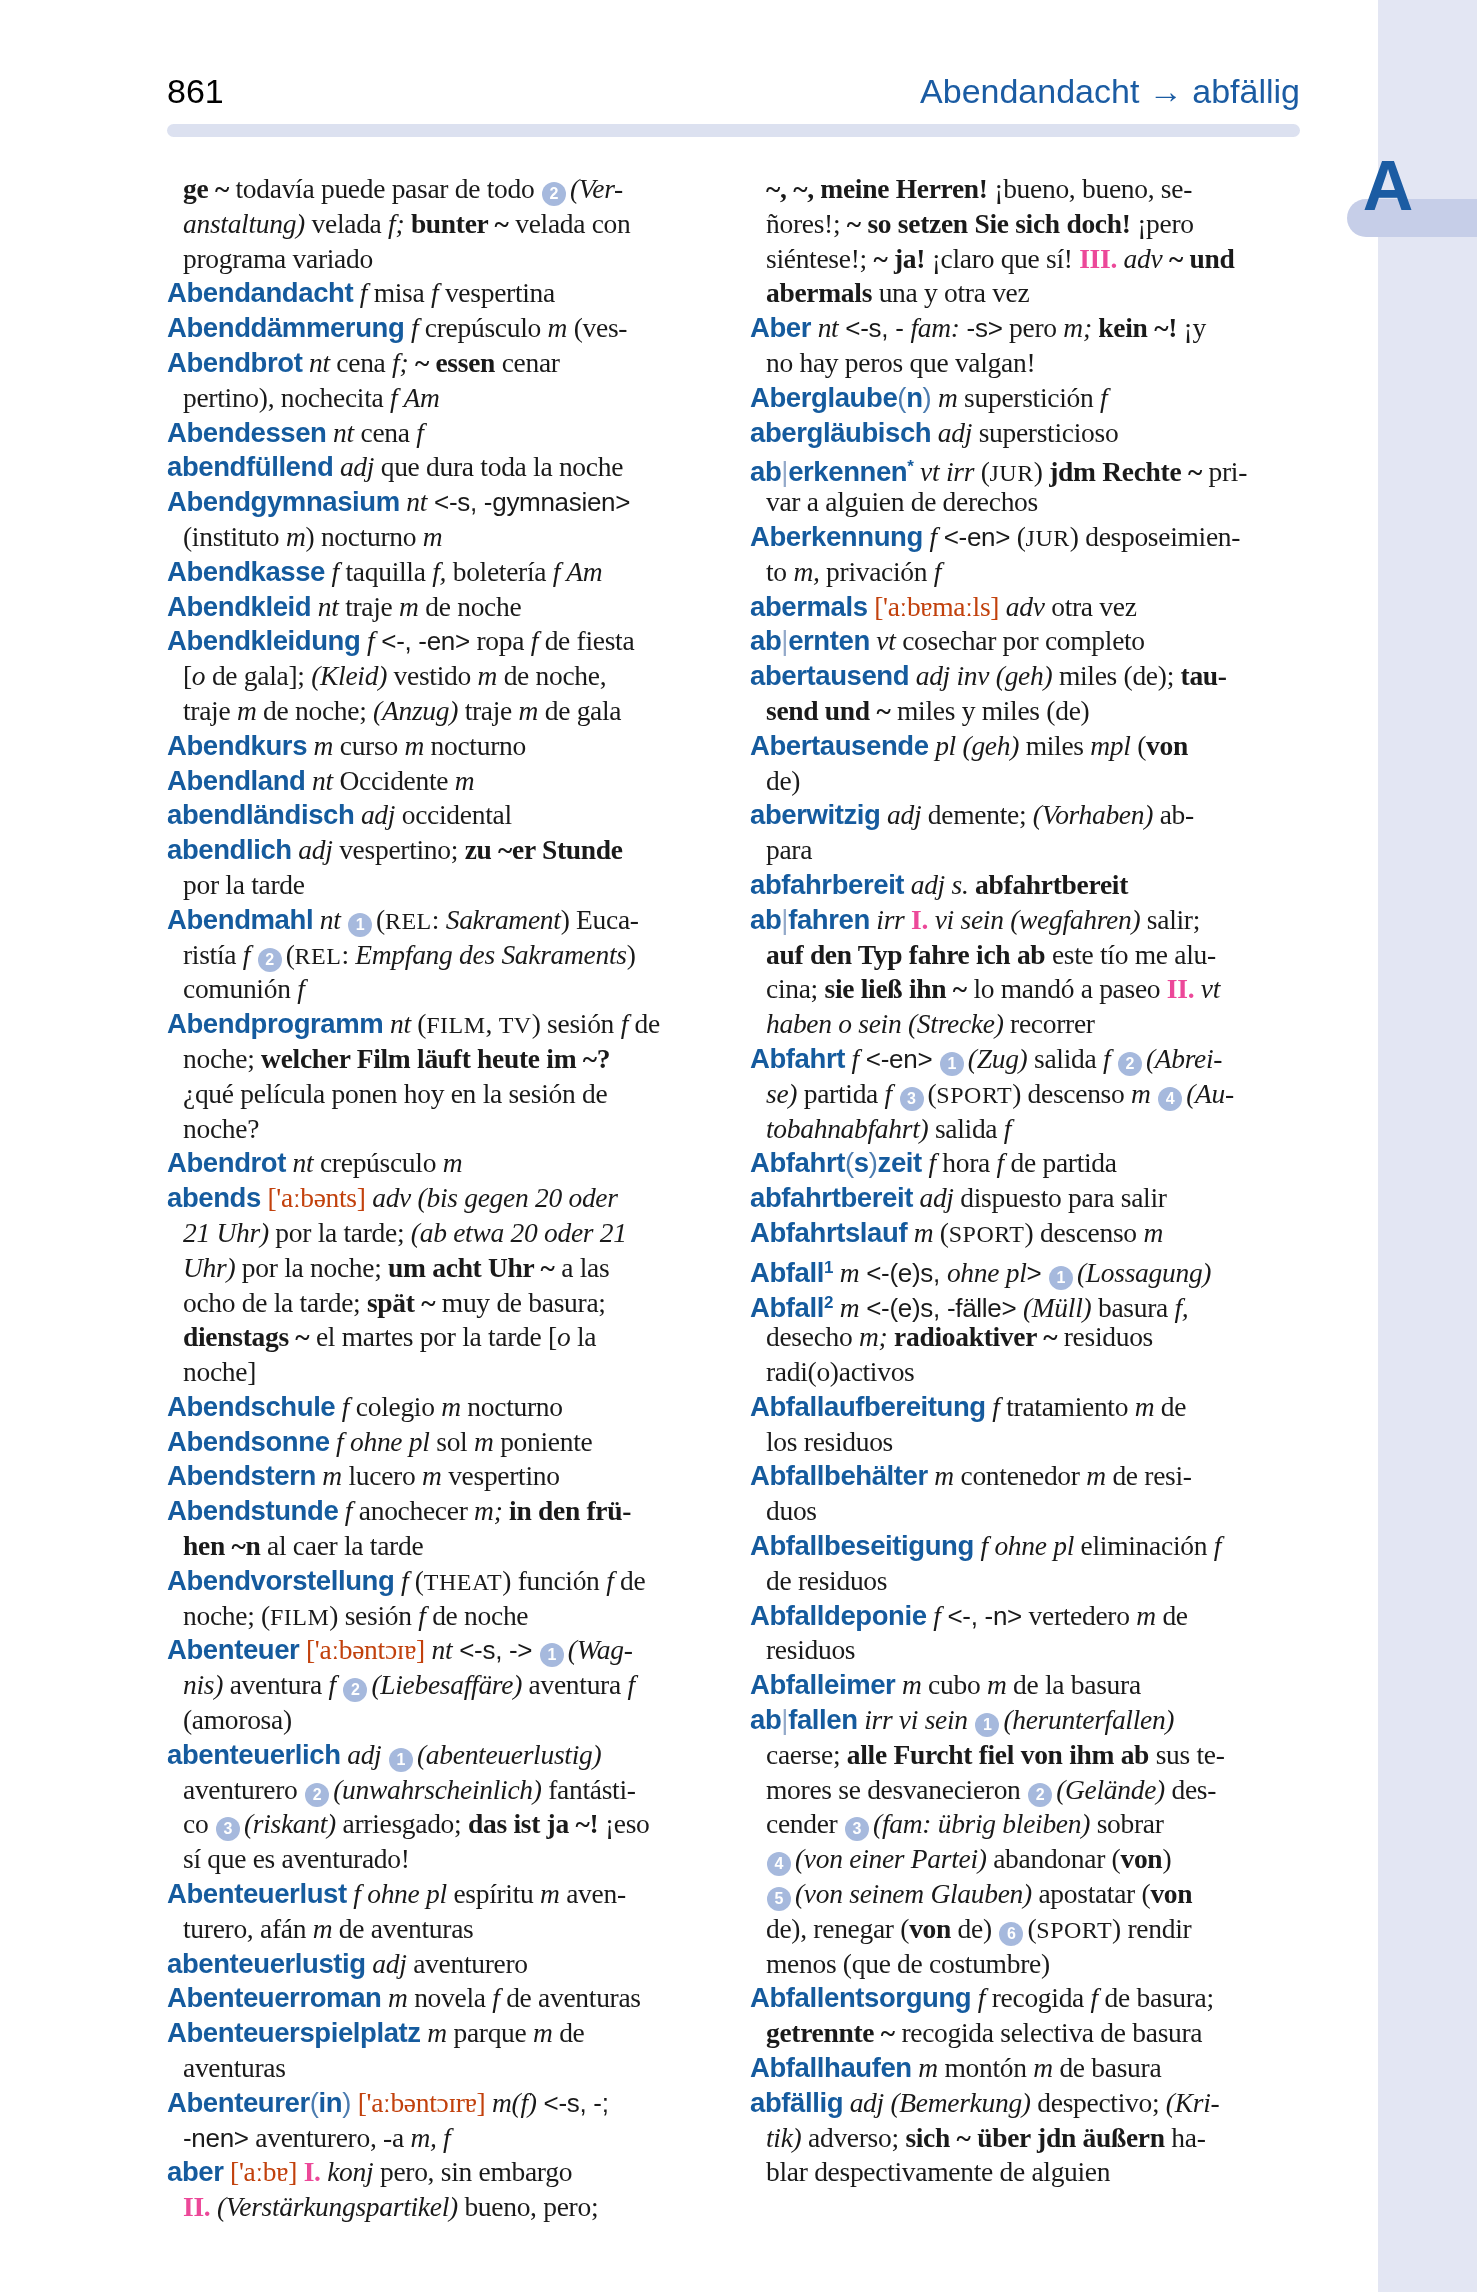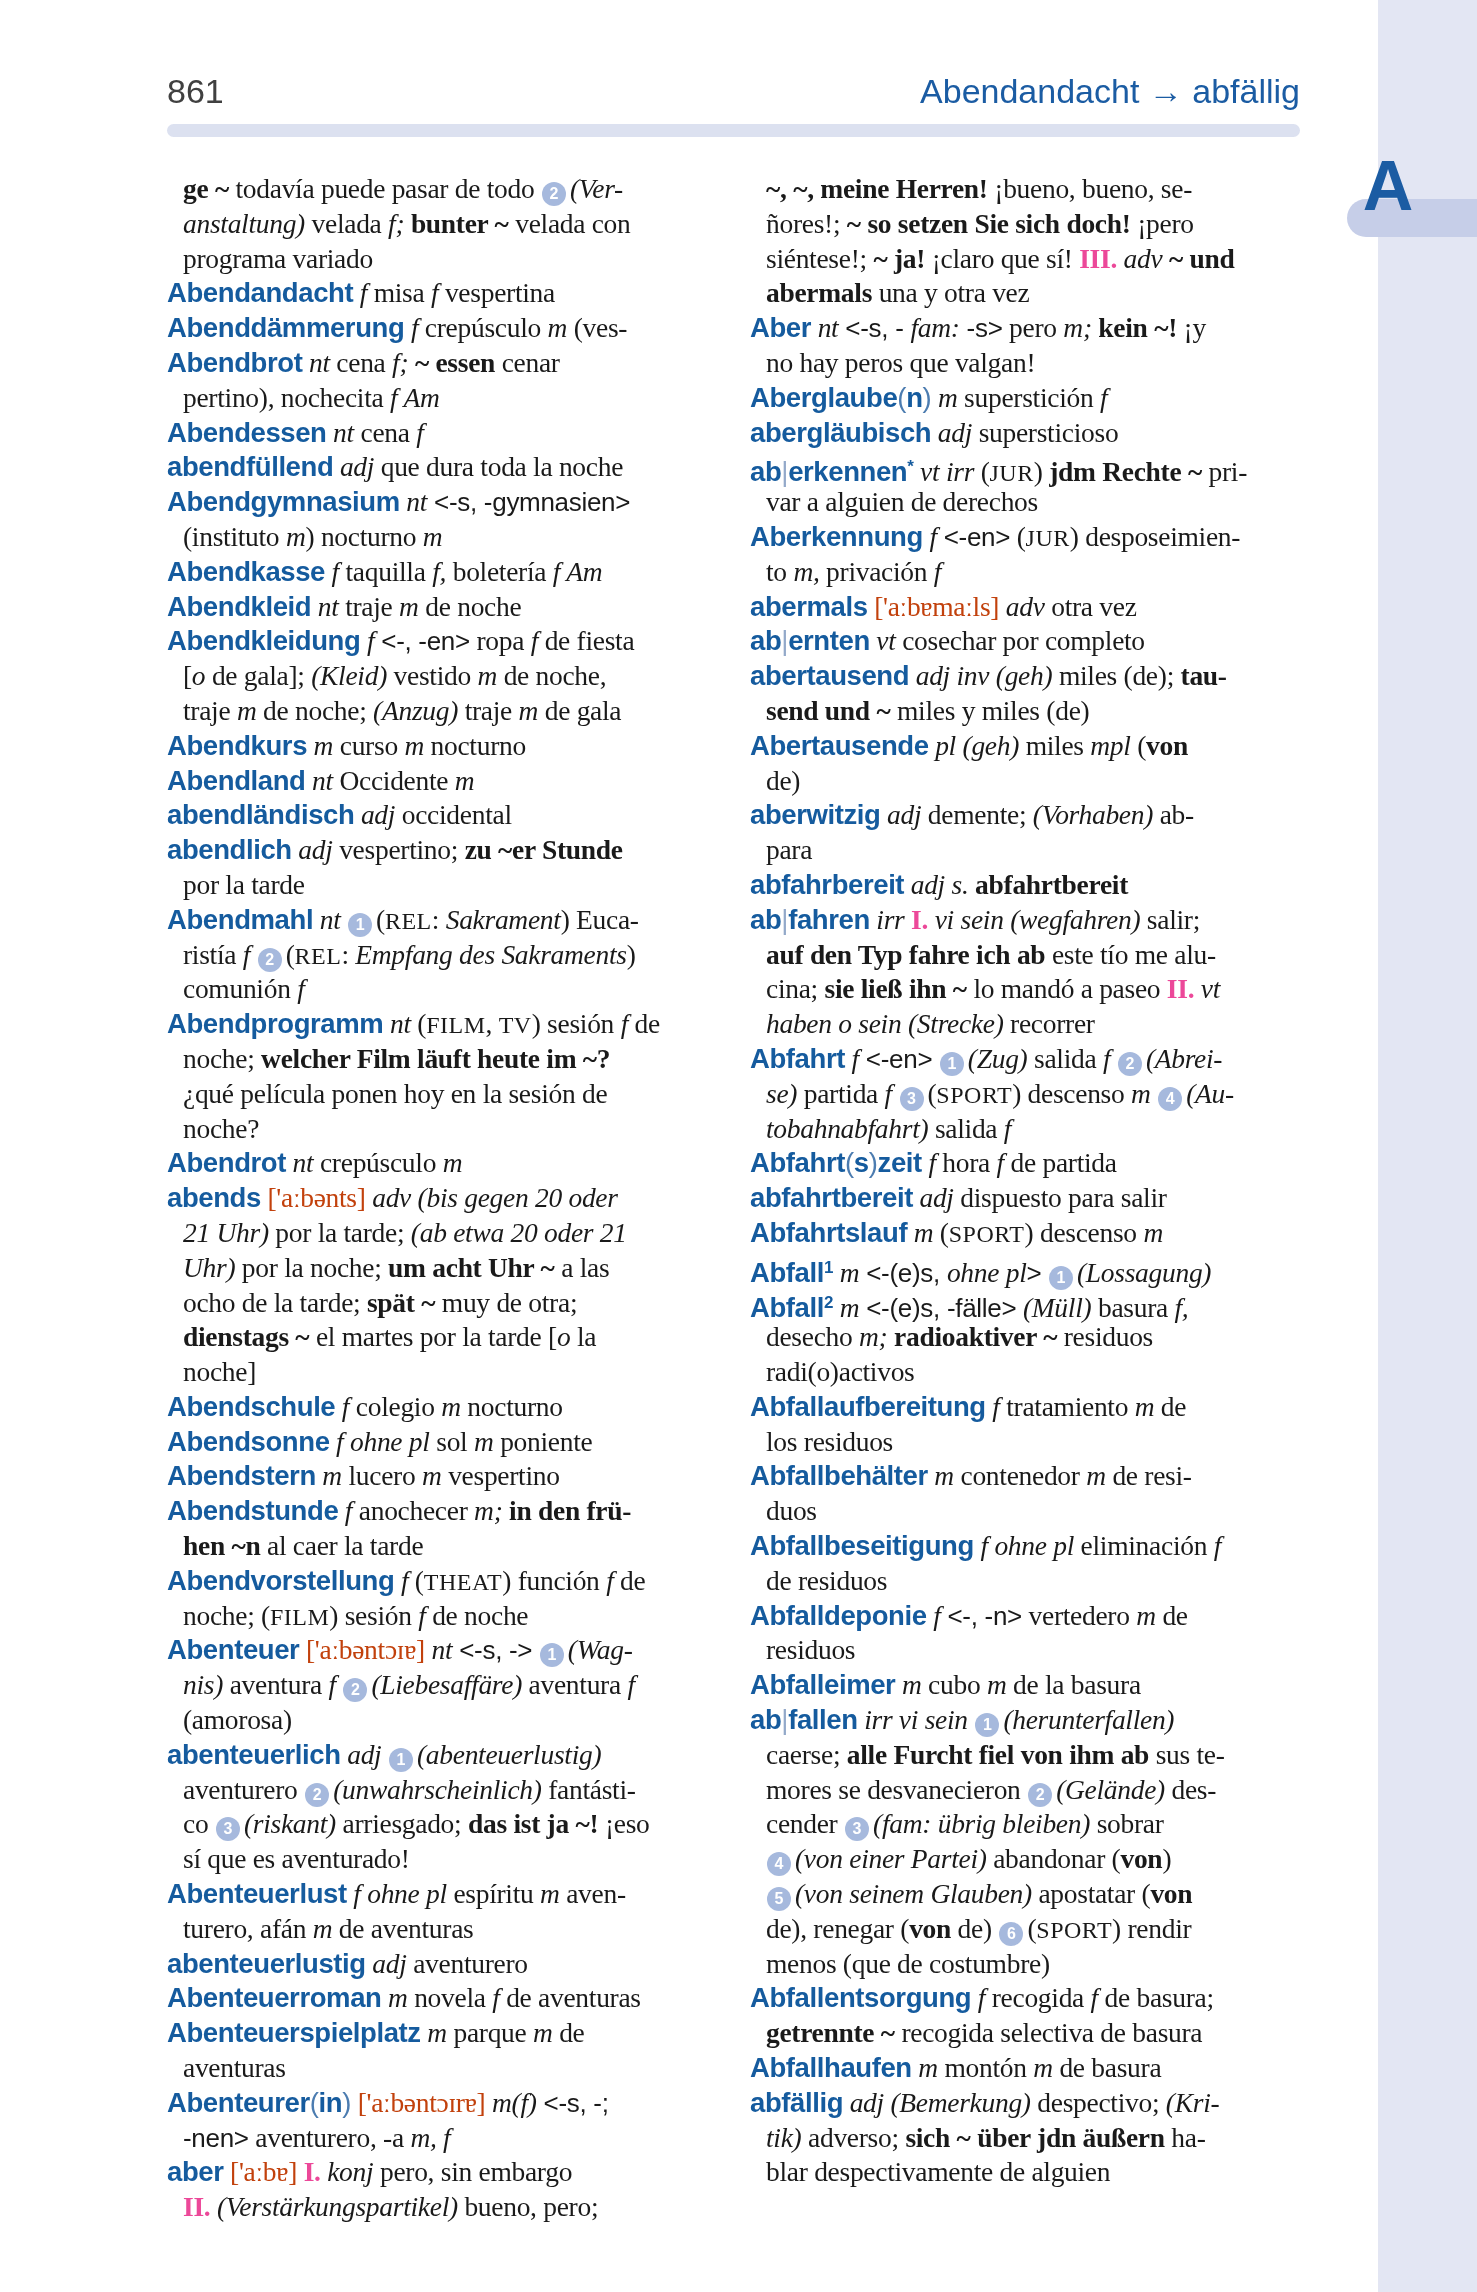--- a/index.html
+++ b/index.html
@@ -6,21 +6,21 @@
   body{
     width:1477px;height:2292px;position:relative;background:#ffffff;
     font-family:"Liberation Serif",serif;color:#1a1a1a;overflow:hidden;
   }
   
   .side-strip{position:absolute;left:1378px;top:0;width:99px;height:2292px;background:#e3e6f3;}
   .tab-pill{position:absolute;left:1347px;top:199px;width:130px;height:38px;background:#c6cee8;border-radius:19px 0 0 19px;}
   .tab-letter{position:absolute;left:1358px;top:146px;width:60px;text-align:center;
     font-family:"Liberation Sans",sans-serif;font-weight:700;font-size:70px;color:#1b5ca3;}
   
-  .page-number{position:absolute;left:167px;top:72px;font-family:"Liberation Sans",sans-serif;font-size:34px;color:#404040;}
+  .page-number{position:absolute;left:167px;top:72px;font-family:"Liberation Sans",sans-serif;font-size:34px;color:#000000;}
   .header-range{position:absolute;right:177px;top:72px;font-family:"Liberation Sans",sans-serif;font-size:34px;color:#1b5ca3;margin-left:25px;}
   .header-rule{position:absolute;left:167px;top:124px;width:1133px;height:13px;background:#dce1f0;border-radius:7px;}
   
   .col{position:absolute;top:172px;}
   .col-left{left:167px;width:545px;}
   .col-right{left:750px;width:552px;}
   .line{height:34.8px;line-height:34.8px;white-space:nowrap;font-size:27.5px;letter-spacing:-0.3px;}
   .line.ind{padding-left:16px;}
   
   .seg-t{}
@@ -77,21 +77,21 @@
       <div class="line ind"><span class="seg-t">ristía </span><span class="seg-gram">f </span><span class="circle">2</span><span class="seg-t">(</span><span class="seg-sc">REL</span><span class="seg-t">: </span><span class="seg-it">Empfang des Sakraments</span><span class="seg-t">)</span></div>
       <div class="line ind"><span class="seg-t">comunión </span><span class="seg-gram">f</span></div>
       <div class="line"><span class="seg-hw">Abendprogramm</span><span class="seg-gram"> nt</span><span class="seg-t"> (</span><span class="seg-sc">FILM</span><span class="seg-t">, </span><span class="seg-sc">TV</span><span class="seg-t">) sesión </span><span class="seg-gram">f</span><span class="seg-t"> de</span></div>
       <div class="line ind"><span class="seg-t">noche; </span><span class="seg-b">welcher Film läuft heute im ~?</span></div>
       <div class="line ind"><span class="seg-t">¿qué película ponen hoy en la sesión de</span></div>
       <div class="line ind"><span class="seg-t">noche?</span></div>
       <div class="line"><span class="seg-hw">Abendrot</span><span class="seg-gram"> nt</span><span class="seg-t"> crepúsculo </span><span class="seg-gram">m</span></div>
       <div class="line"><span class="seg-hw">abends</span><span class="seg-ph"> ['aːbənts]</span><span class="seg-gram"> adv </span><span class="seg-it">(bis gegen 20 oder</span></div>
       <div class="line ind"><span class="seg-it">21 Uhr)</span><span class="seg-t"> por la tarde; </span><span class="seg-it">(ab etwa 20 oder 21</span></div>
       <div class="line ind"><span class="seg-it">Uhr)</span><span class="seg-t"> por la noche; </span><span class="seg-b">um acht Uhr ~</span><span class="seg-t"> a las</span></div>
-      <div class="line ind"><span class="seg-t">ocho de la tarde; </span><span class="seg-b">spät ~</span><span class="seg-t"> muy de otra;</span></div>
+      <div class="line ind"><span class="seg-t">ocho de la tarde; </span><span class="seg-b">spät ~</span><span class="seg-t"> muy de basura;</span></div>
       <div class="line ind"><span class="seg-b">dienstags ~</span><span class="seg-t"> el martes por la tarde [</span><span class="seg-gram">o</span><span class="seg-t"> la</span></div>
       <div class="line ind"><span class="seg-t">noche]</span></div>
       <div class="line"><span class="seg-hw">Abendschule</span><span class="seg-gram"> f</span><span class="seg-t"> colegio </span><span class="seg-gram">m</span><span class="seg-t"> nocturno</span></div>
       <div class="line"><span class="seg-hw">Abendsonne</span><span class="seg-gram"> f ohne pl</span><span class="seg-t"> sol </span><span class="seg-gram">m</span><span class="seg-t"> poniente</span></div>
       <div class="line"><span class="seg-hw">Abendstern</span><span class="seg-gram"> m</span><span class="seg-t"> lucero </span><span class="seg-gram">m</span><span class="seg-t"> vespertino</span></div>
       <div class="line"><span class="seg-hw">Abendstunde</span><span class="seg-gram"> f</span><span class="seg-t"> anochecer </span><span class="seg-gram">m;</span><span class="seg-b"> in den frü-</span></div>
       <div class="line ind"><span class="seg-b">hen ~n</span><span class="seg-t"> al caer la tarde</span></div>
       <div class="line"><span class="seg-hw">Abendvorstellung</span><span class="seg-gram"> f</span><span class="seg-t"> (</span><span class="seg-sc">THEAT</span><span class="seg-t">) función </span><span class="seg-gram">f</span><span class="seg-t"> de</span></div>
       <div class="line ind"><span class="seg-t">noche; (</span><span class="seg-sc">FILM</span><span class="seg-t">) sesión </span><span class="seg-gram">f</span><span class="seg-t"> de noche</span></div>
       <div class="line"><span class="seg-hw">Abenteuer</span><span class="seg-ph"> ['aːbəntɔɪɐ]</span><span class="seg-gram"> nt</span><span class="seg-ang"> &lt;-s, -&gt;</span><span class="seg-t"> </span><span class="circle">1</span><span class="seg-it">(Wag-</span></div>

